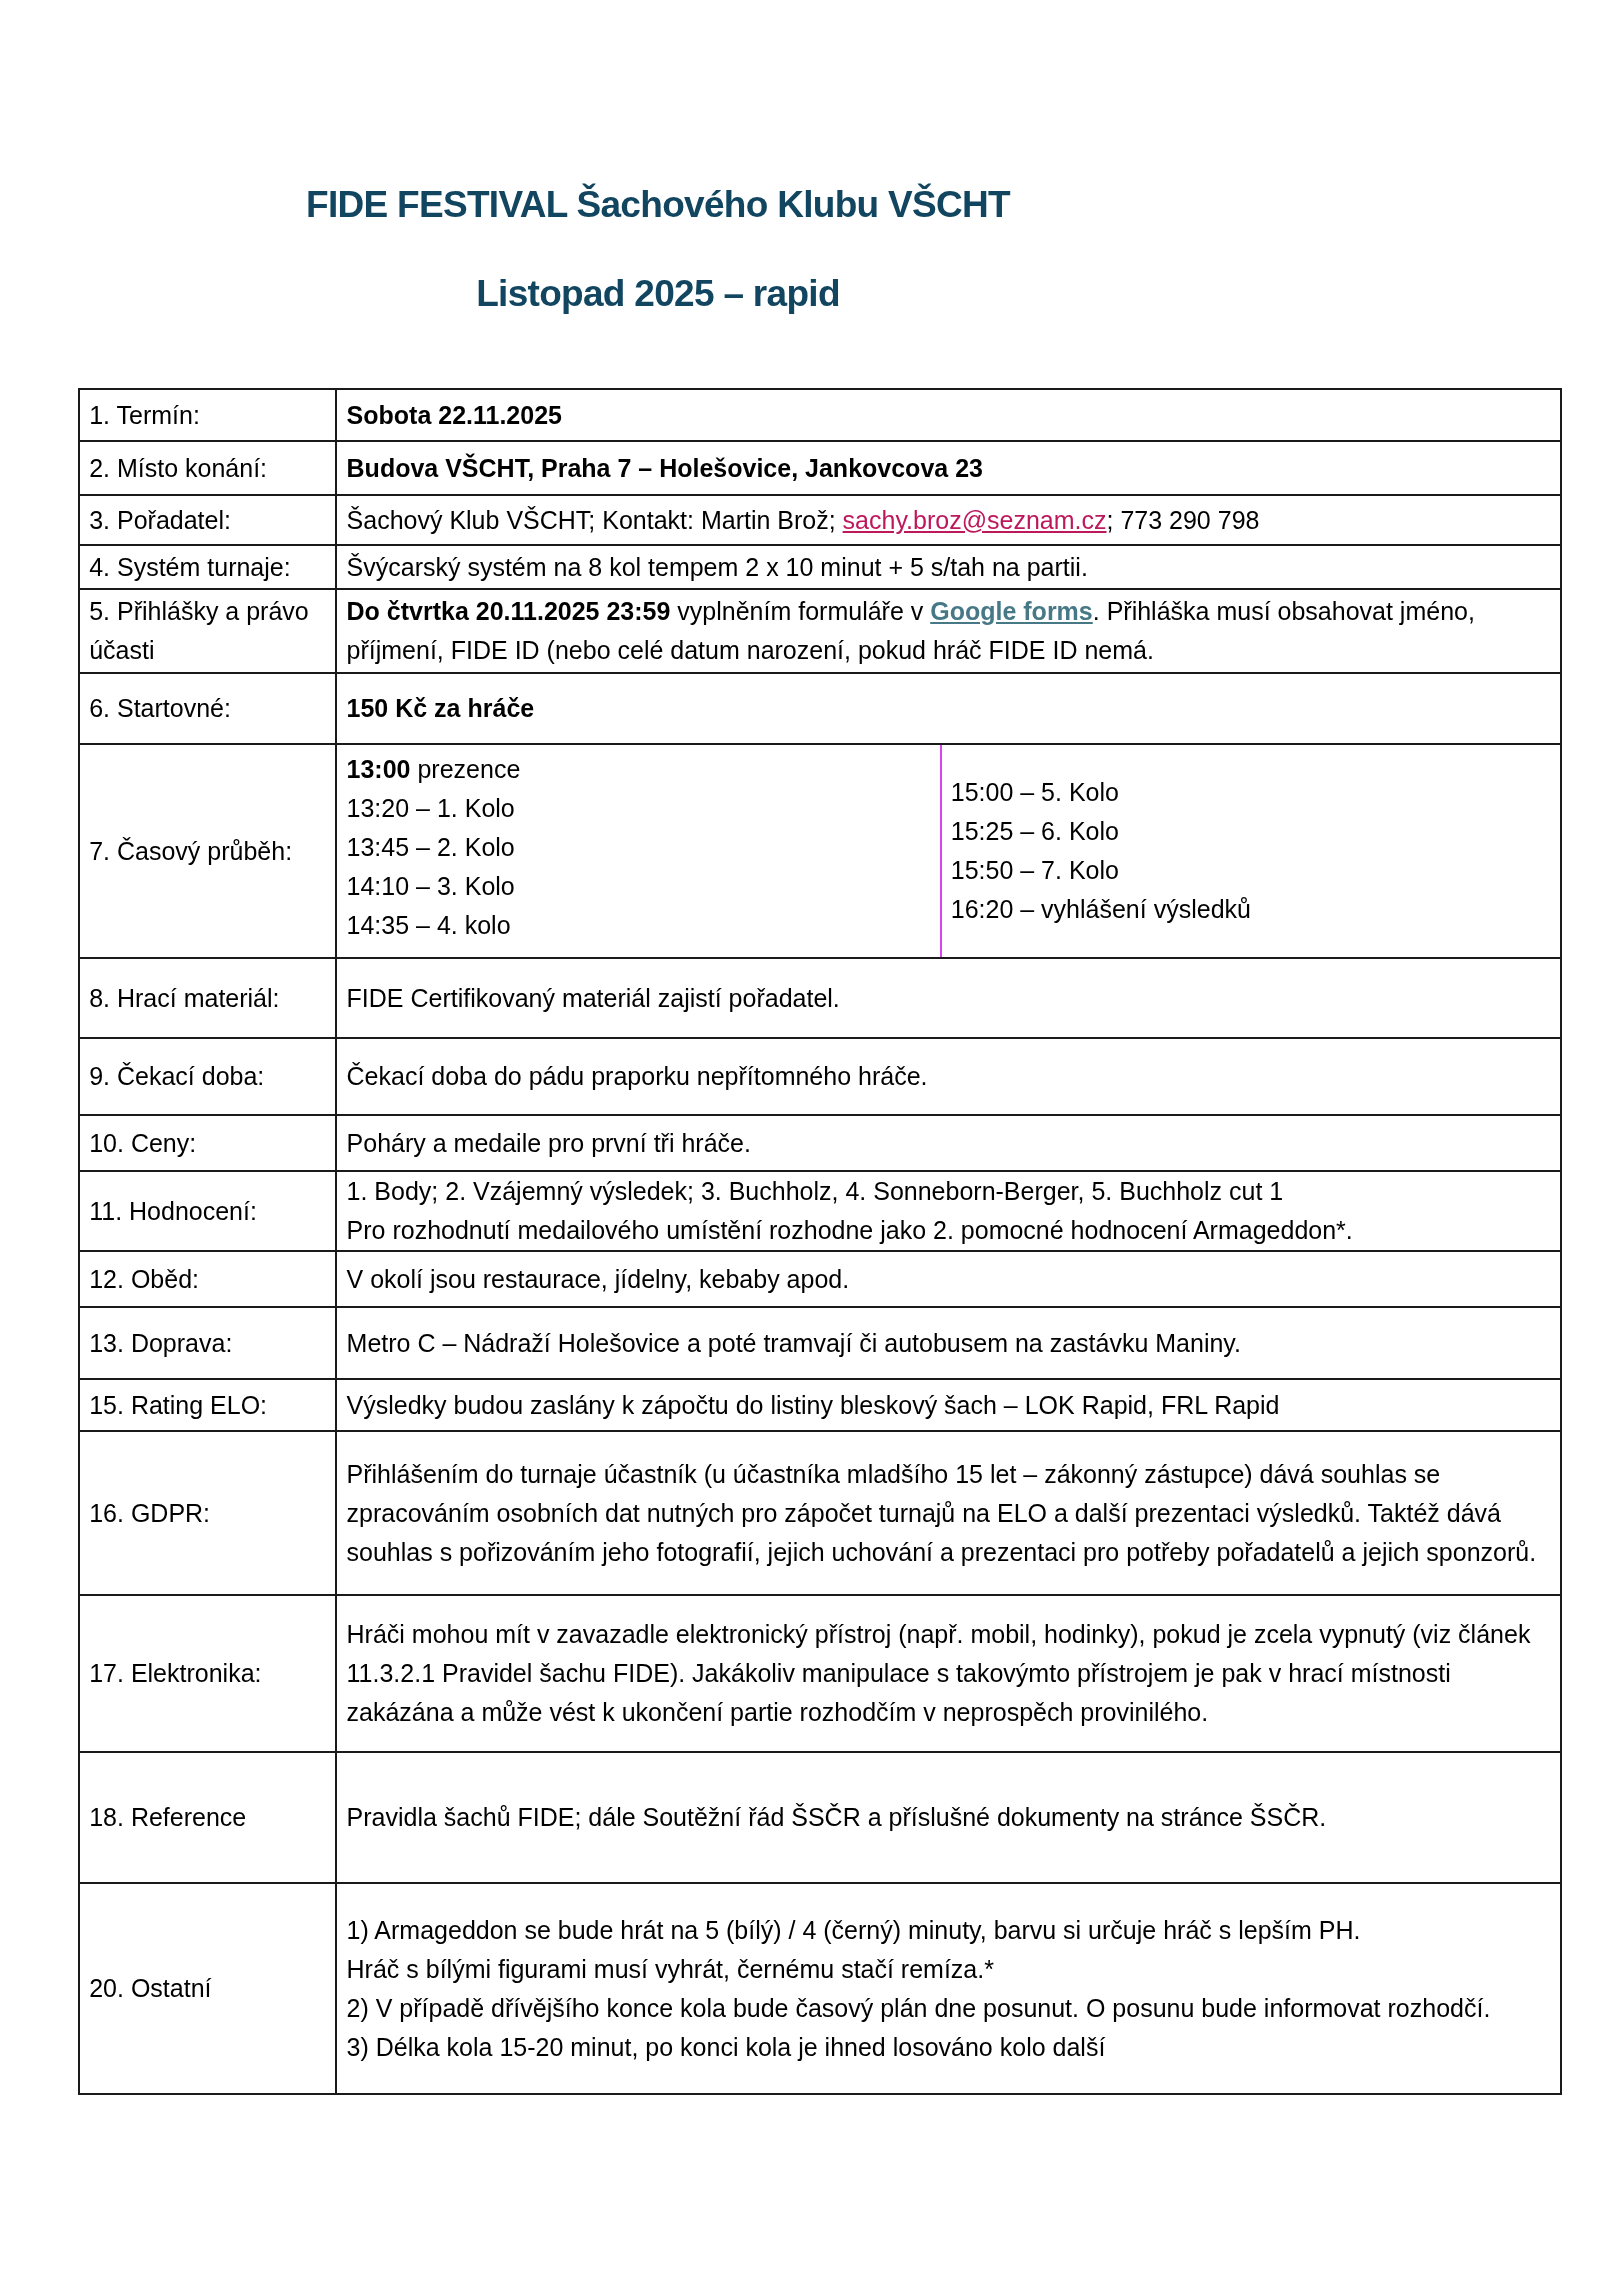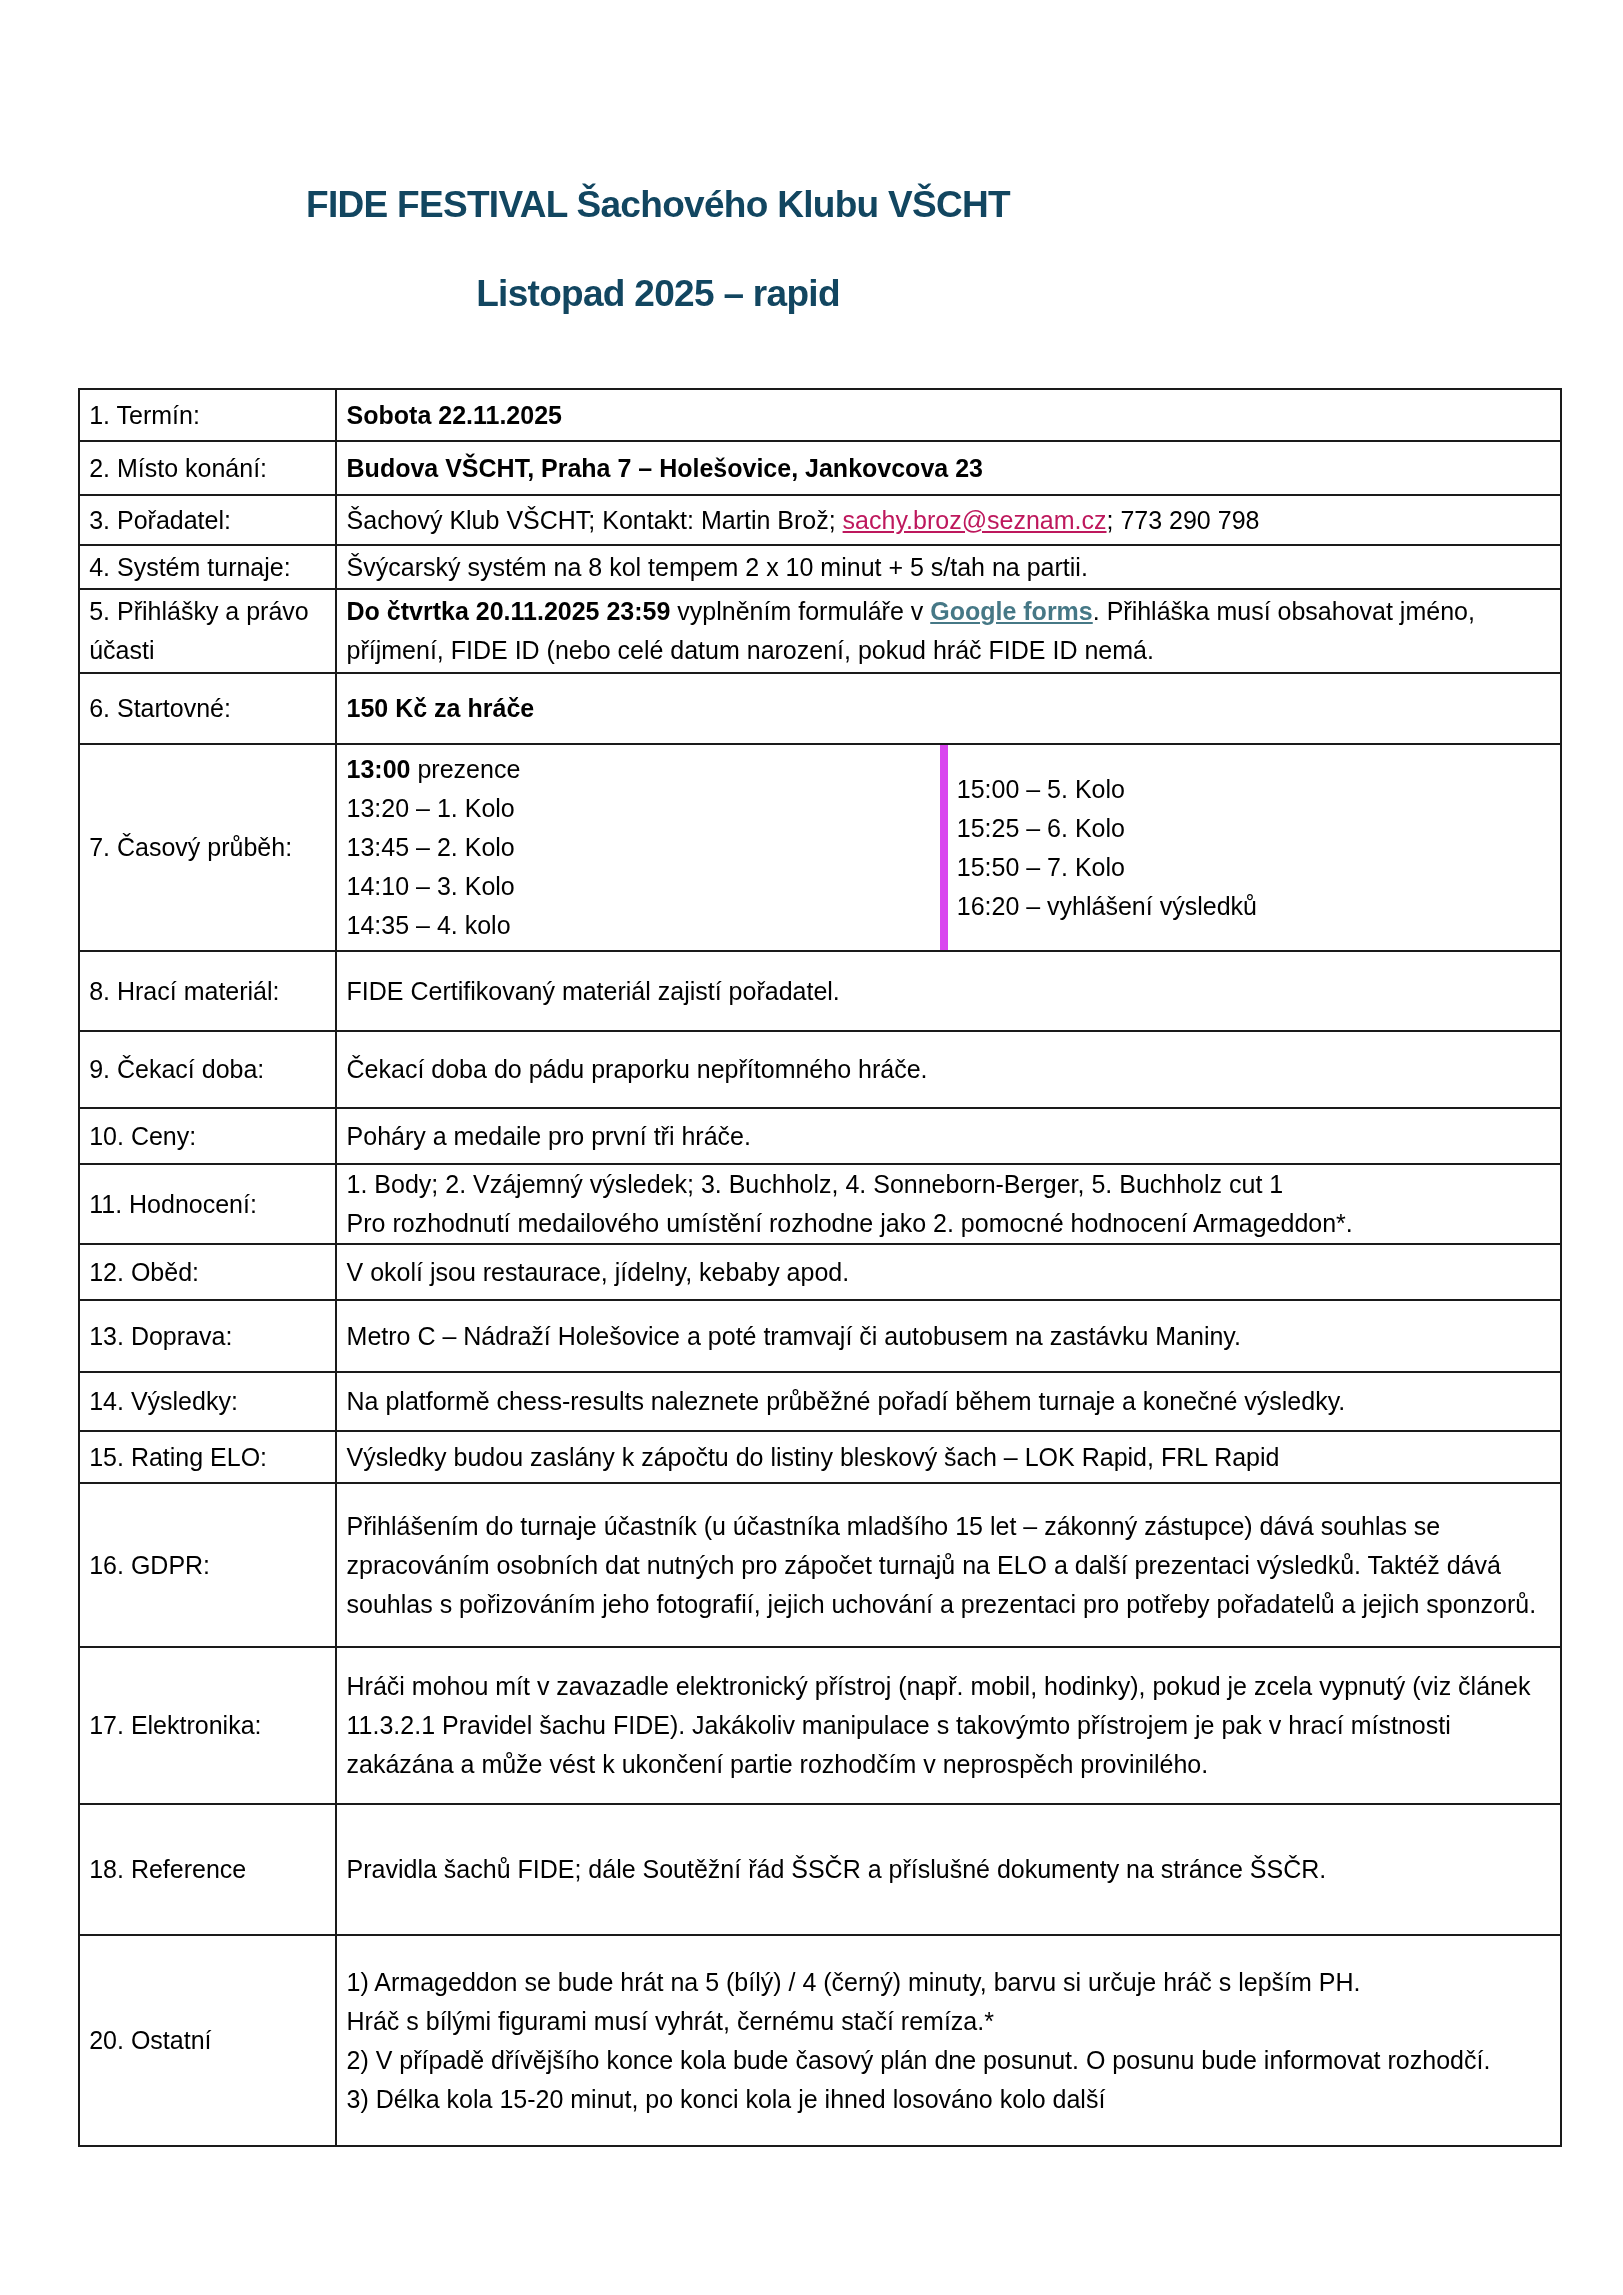--- a/index.html
+++ b/index.html
@@ -25,21 +25,21 @@
     table.main td {
       border: 2px solid #1a1a1a; vertical-align: middle;
       padding: 0 9.2px; word-wrap: break-word;
     }
     td.lbl { width: 237px; padding-left: 9.2px; }
     td.val { padding-left: 19.6px; padding-right: 13px; }
     .b { font-weight: bold; }
     a.mail { color: #be185d; text-decoration: underline; }
     a.gf { color: #467886; font-weight: bold; text-decoration: underline; }
     .sched { display: flex; height: 100%; margin-left: -19.6px; margin-right: -13px; }
-    .sched .c1 { width: 593px; padding-left: 19.6px; padding-top: 5.2px; padding-bottom: 5px; border-right: 8px solid #d946ef; }
+    .sched .c1 { width: 593px; padding-left: 19.6px; padding-top: 5.2px; padding-bottom: 12px; border-right: 2px solid #d946ef; }
     .sched .c2 { flex: 1; padding-left: 9.2px; display: flex; flex-direction: column; justify-content: center; }
     td.schedcell { padding: 0; }
     .line { display: block; }
   </style>
 </head>
 <body>
 
 <div class="title" id="title1">FIDE FESTIVAL Šachového Klubu VŠCHT</div>
 <div class="title" id="title2">Listopad 2025 – rapid</div>
 
@@ -109,24 +109,20 @@
     </td>
   </tr>
   <tr style="height:56px">
     <td class="lbl">12. Oběd:</td>
     <td class="val">V okolí jsou restaurace, jídelny, kebaby apod.</td>
   </tr>
   <tr style="height:72px">
     <td class="lbl">13. Doprava:</td>
     <td class="val">Metro C – Nádraží Holešovice a poté tramvají či autobusem na zastávku Maniny.</td>
   </tr>
-  <tr style="height:59px">
-    <td class="lbl">14. Výsledky:</td>
-    <td class="val">Na platformě chess-results naleznete průběžné pořadí během turnaje a konečné výsledky.</td>
-  </tr>
   <tr style="height:52px">
     <td class="lbl">15. Rating ELO:</td>
     <td class="val">Výsledky budou zaslány k zápočtu do listiny bleskový šach – LOK Rapid, FRL Rapid</td>
   </tr>
   <tr style="height:164px">
     <td class="lbl">16. GDPR:</td>
     <td class="val">Přihlášením do turnaje účastník (u účastníka mladšího 15 let – zákonný zástupce) dává souhlas se zpracováním osobních dat nutných pro zápočet turnajů na ELO a další prezentaci výsledků. Taktéž dává souhlas s pořizováním jeho fotografií, jejich uchování a prezentaci pro potřeby pořadatelů a jejich sponzorů.</td>
   </tr>
   <tr style="height:157px">
     <td class="lbl">17. Elektronika:</td>

